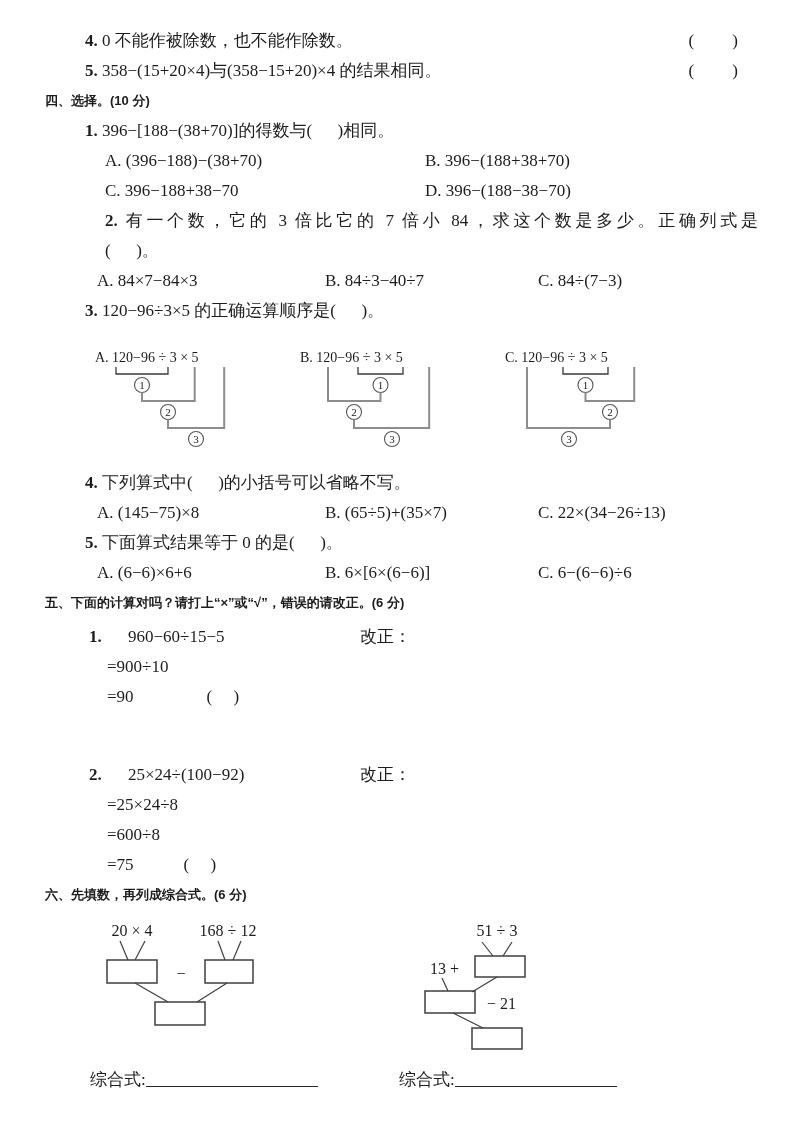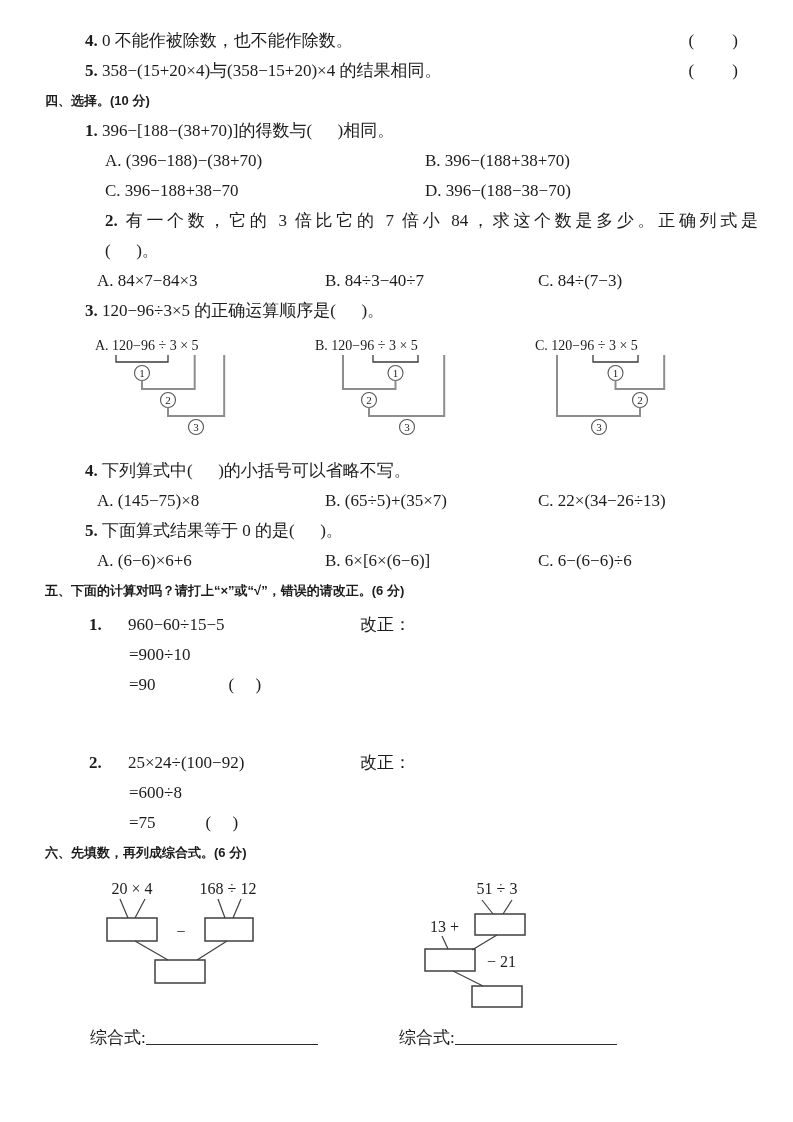--- a/index.html
+++ b/index.html
@@ -10,30 +10,30 @@
   .content { padding:26px 55px 0 45px; width:693px; }
   .row { line-height:30px; }
   .flexrow { display:flex; }
   .mla { margin-left:auto; }
   .bold { font-weight:bold; }
   .sec-title { font-weight:bold; font-family:"Liberation Sans", sans-serif; font-size:13px; }
   .ml40 { margin-left:40px; }
   .ml44 { margin-left:44px;margin-top:48px; }
   .ml52 { margin-left:52px; }
   .ml60 { margin-left:60px; }
-  .ml62 { margin-left:84px;font-family:Liberation Serif, serif; }
+  .ml62 { margin-left:62px;font-family:Liberation Serif, serif; }
   .c228 { display:inline-block; width:228px; }
   .c213 { display:inline-block; width:213px; }
   .c320 { display:inline-block; width:320px; }
   .w39  { display:inline-block; width:39px; }
   .w232 { display:inline-block; width:232px; }
   .justify-line { text-align:justify; text-align-last:justify; width:653px;margin-left:20px; }
   .gap74 { margin-left:73px; }
   .gap50 { margin-left:50px; }
-  .diag3-row { display:flex; margin-left:48px; margin-top:10px;justify-content:space-between; }
+  .diag3-row { display:flex; margin-left:48px; margin-top:22px; }
   .diag3-row svg { margin-right:5px; }
   .q4row { margin-top:8px; }
   .it1row { margin-top:4px; }
   .diag6-row { display:flex; align-items:flex-start; margin-left:45px; margin-top:10px; gap:60px; }
   .formula-row { display:flex; margin-left:45px; margin-top:12px; gap:79px; line-height:26px; }
   .formula-item { display:flex; }
   .formula-left { width:230px; }
   .uline { display:inline-block; border-bottom:1.4px solid #2a2a2a; height:19px; }
   .u172 { width:172px; } .u162 { width:162px; }
   
@@ -146,20 +146,21 @@
     <span class="bold w39">1.</span><span class="w232">960−60÷15−5</span><span>改正：</span>
   </div>
   <div class="row ml62">=900÷10</div>
   <div class="row ml62">
     <span>=90</span><span class="gap74">(&nbsp;&nbsp;&nbsp;&nbsp;&nbsp;)</span>
   </div>
 
   <div class="row ml44">
     <span class="bold w39">2.</span><span class="w232">25×24÷(100−92)</span><span>改正：</span>
   </div>
+  <div class="row ml62">=25×24÷8</div>
   <div class="row ml62">=600÷8</div>
   <div class="row ml62">
     <span>=75</span><span class="gap50">(&nbsp;&nbsp;&nbsp;&nbsp;&nbsp;)</span>
   </div>
 
   <div class="row sec-title">六、先填数，再列成综合式。(6 分)</div>
 
   <div class="diag6-row">
     <svg width="260" height="110" viewBox="0 0 260 110">
       <text class="lbl mid" x="42" y="16">20 × 4</text>

